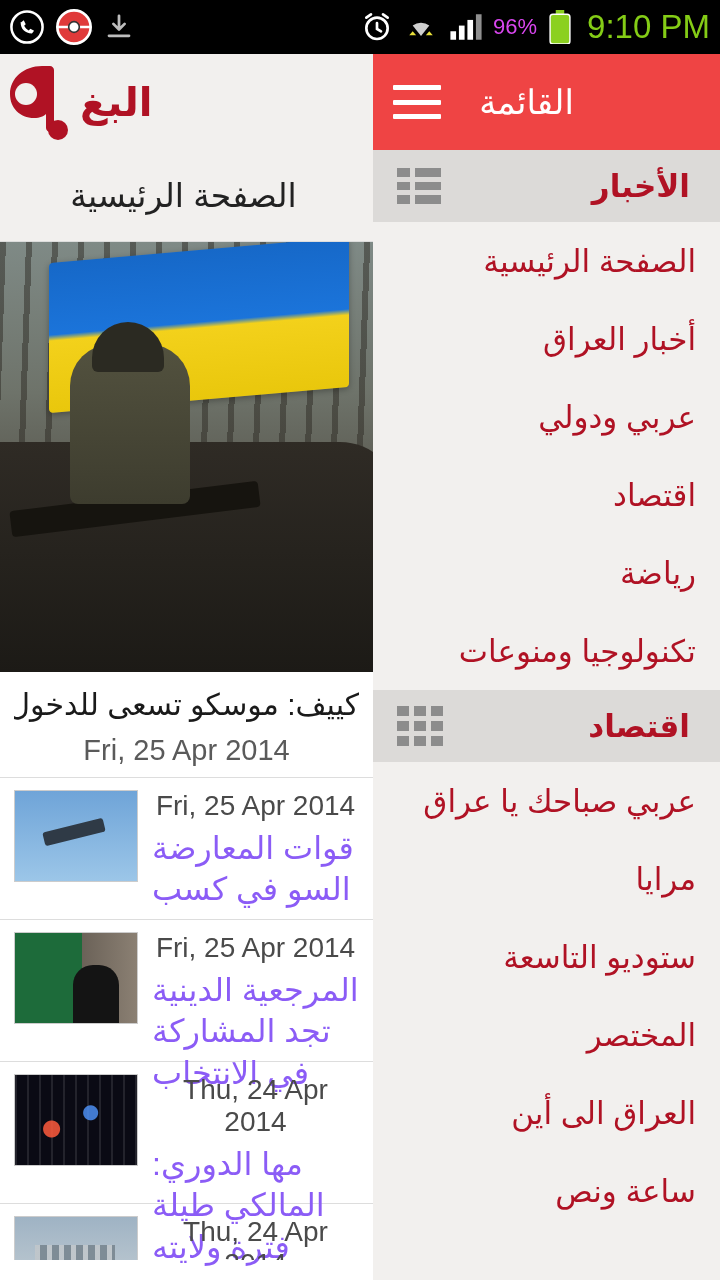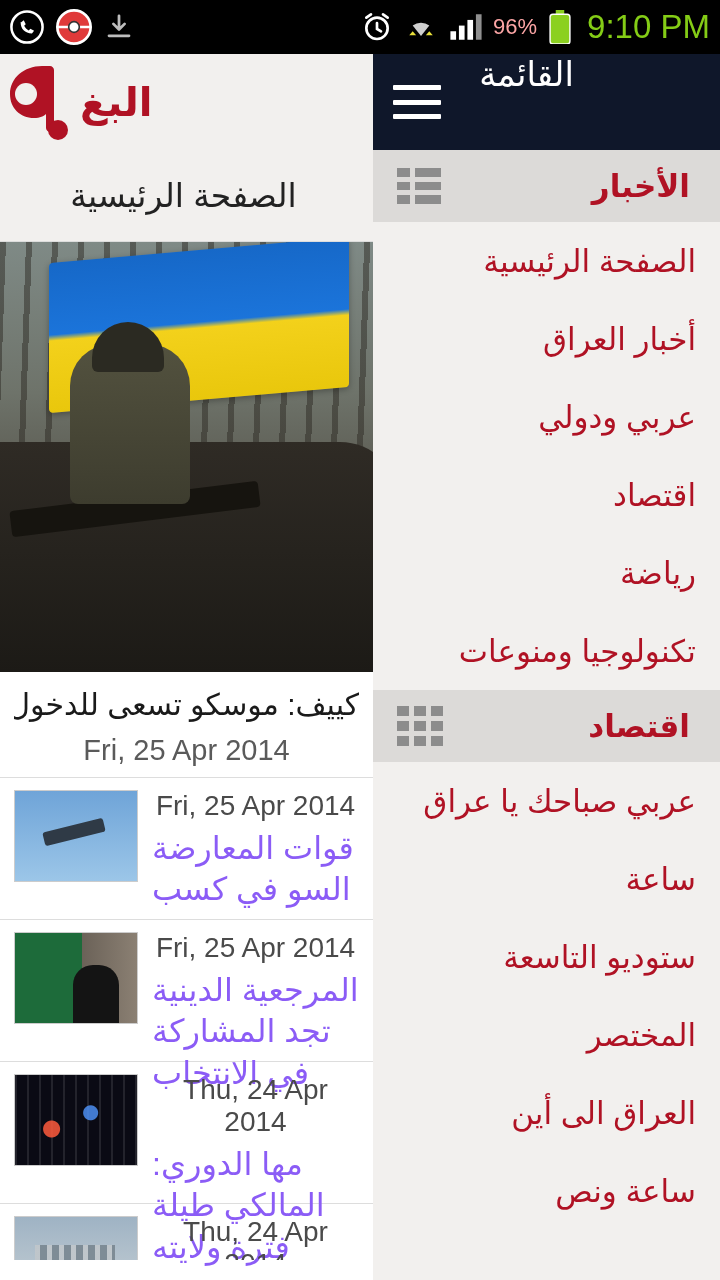--- a/index.html
+++ b/index.html
@@ -17,34 +17,35 @@
     background: #000000;
     display: flex;
     align-items: center;
     direction: ltr;
     padding: 0 10px;
   }
   .sb-left { display: flex; align-items: center; gap: 10px; }
   .sb-right { margin-left: auto; display: flex; align-items: center; gap: 10px; }
   .sb-icon { display: inline-flex; align-items: center; justify-content: center; }
   .battery-pct {
-    color: #fca5a5; font-size: 22px; letter-spacing: 0px;
+    color: #d946ef; font-size: 22px; letter-spacing: 0px;
   }
   .clock {
     color: #84cc16; font-size: 33px; font-weight: 400; letter-spacing: 0px;
     margin-left: 4px;
   }
 
   
   .appbar { height: 96px; display: flex; direction: rtl; }
   .appbar-right {
     flex: 0 0 347px;
-    background: #0f172a;
-    display: flex; align-items: flex-start;
-    position: relative;
+    background: #ef4444;
+    display: flex; align-items: center;
+    position: relative;
+    font-family: Liberation Serif, serif;
   }
   .appbar-title {
     color: #ffffff;
     font-size: 34px;
     width: 100%;
     text-align: center;
     padding-right: 40px;
   }
   .hamburger {
     position: absolute; left: 20px; top: 50%; transform: translateY(-50%);
@@ -373,21 +374,21 @@
           <i></i>
           <i></i>
           <i></i>
       </span>
     </div>
 
     <div class="drawer-item">
         <span>عربي صباحك يا عراق</span>
       </div>
     <div class="drawer-item">
-        <span>ساعة</span>
+        <span>مرايا</span>
       </div>
     <div class="drawer-item">
         <span>ستوديو التاسعة</span>
       </div>
     <div class="drawer-item">
         <span>المختصر</span>
       </div>
     <div class="drawer-item">
         <span>العراق الى أين</span>
       </div>

